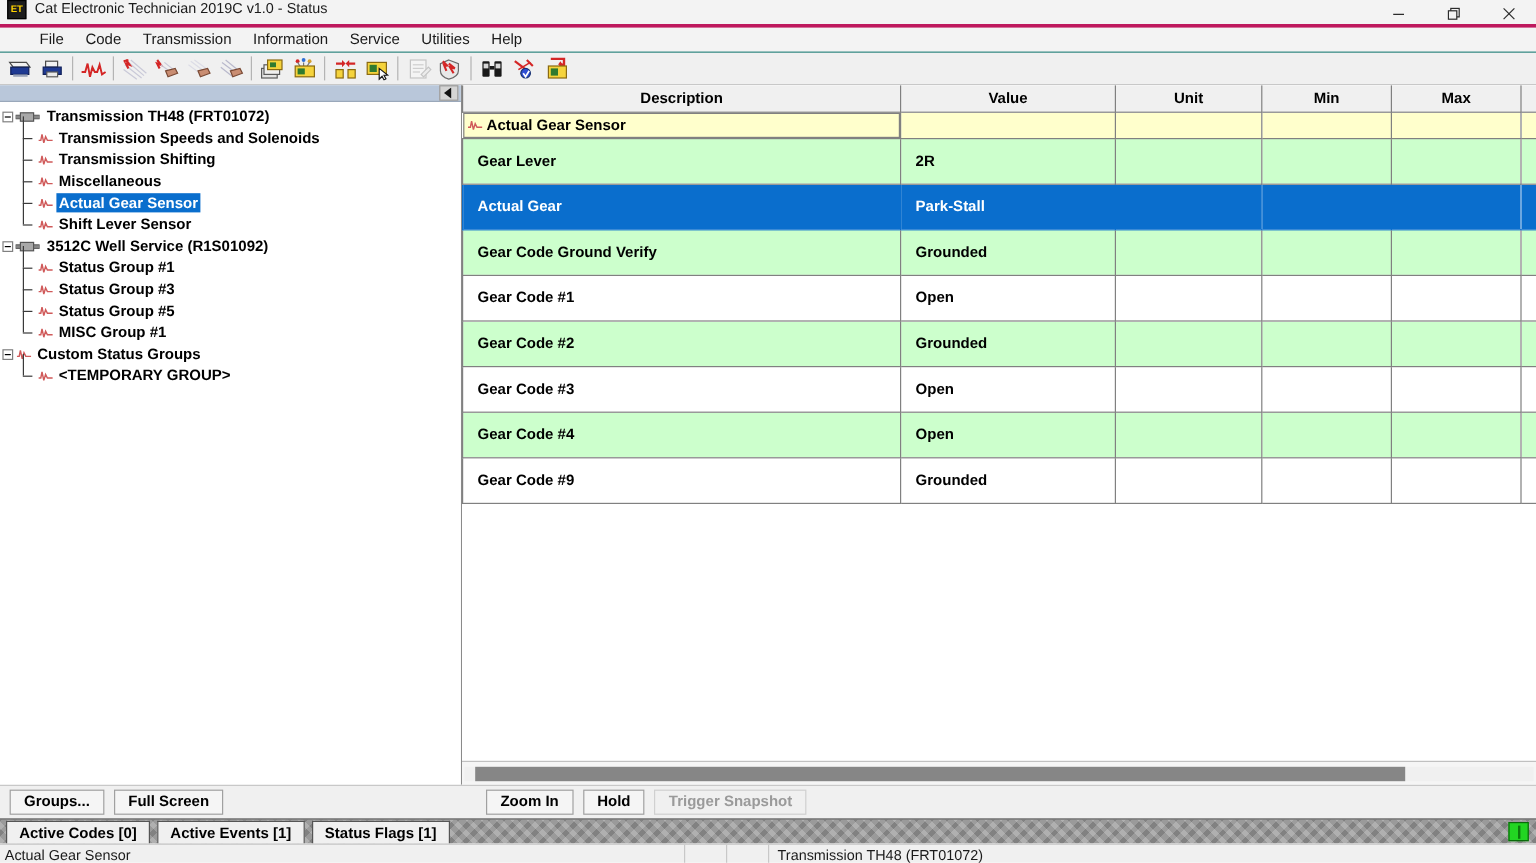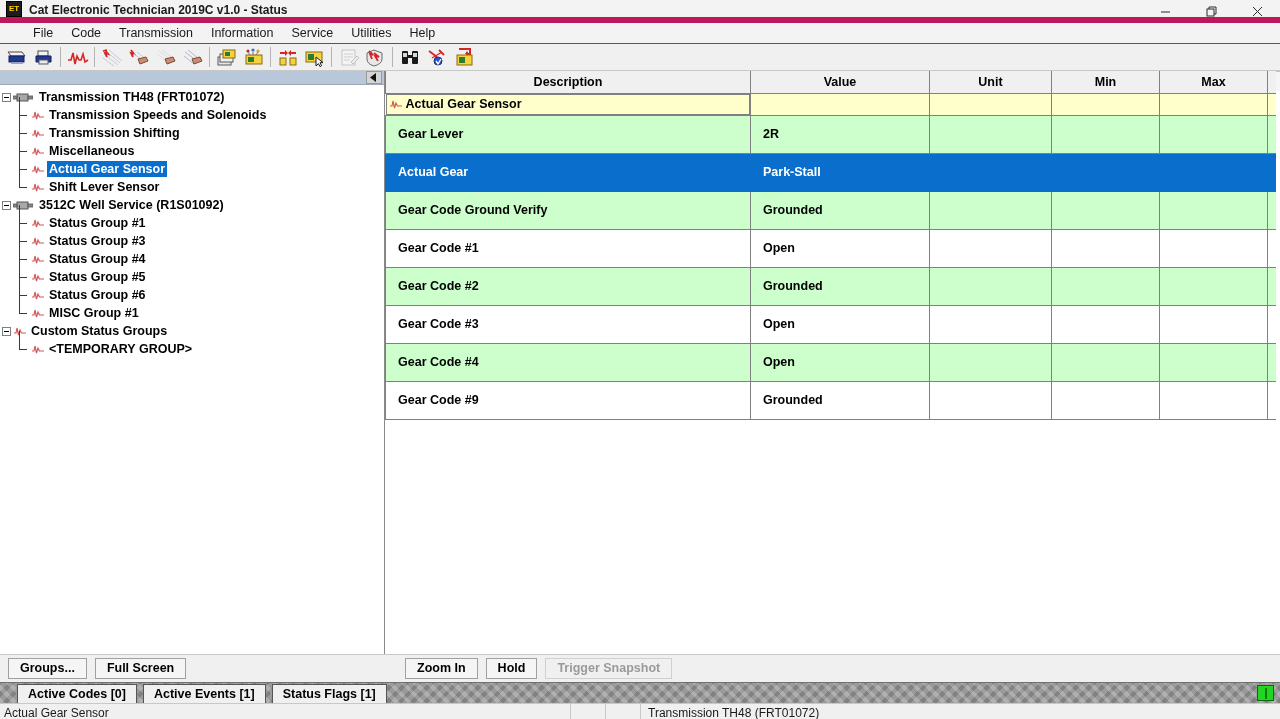--- a/index.html
+++ b/index.html
@@ -9,24 +9,23 @@
     overflow: hidden;
     font-family: "Liberation Sans", sans-serif;
     background: #ffffff;
   }
 
   
   #titlebar {
     height: 23px;
     background: #f3f3f3;
     display: flex;
-    align-items: flex-end;
-    position: relative;
-    border-bottom: 6px solid #be185d;
-    font-weight: bold;
+    align-items: flex-start;
+    position: relative;
+    border-bottom: 3px solid #be185d;
   }
   #app-icon {
     width: 16px; height: 16px;
     margin-left: 6px; margin-right: 7px;
     background: #1c1c1c;
     border: 1px solid #000;
     position: relative;
     flex: none;
   }
   #app-icon::after {
@@ -194,21 +193,21 @@
   .tlabel { padding: 0 2px; line-height: 16px; }
   .tlabel.selected {
     background: #0a6ecd;
     color: #ffffff;
   }
 
   
   #data-panel {
     flex: 1;
     display: flex;
-    flex-direction: row;
+    flex-direction: column;
     background: #ffffff;
     min-width: 0;
     overflow: hidden;
   }
   #grid-wrap {
     flex: 1;
     overflow: hidden;
     position: relative;
   }
   table.grid {
@@ -329,21 +328,21 @@
 
   
   #tabstrip {
     height: 21px;
     background-color: #9a9a9a;
     background-image:
       repeating-linear-gradient(45deg, rgba(255,255,255,.22) 0 4px, rgba(0,0,0,0) 4px 9px),
       repeating-linear-gradient(-45deg, rgba(0,0,0,.16) 0 4px, rgba(0,0,0,0) 4px 9px);
     display: flex;
     align-items: center;
-    padding-left: 17px;
+    padding-left: 5px;
     position: relative;
     border-top: 1px solid #707070;
   }
   .tab {
     height: 19px;
     background: #f0f0f0;
     border: 1px solid #555;
     border-bottom: none;
     font-size: 12.5px;
     font-weight: bold;
@@ -695,52 +694,32 @@
         <span class="twist-spacer"></span>
         <span class="elbow"></span>
         <span class="wave-icon">
           <svg width="12" height="10" viewBox="0 0 12 10">
               <polyline points="0,7 2,7 3,2 4.5,9 6,4 7.5,7 12,7" fill="none" stroke="#d05a5a" stroke-width="1.2"></polyline>
             </svg>
         </span>
         <span class="tlabel">Status Group #3</span>
       </div>
 
+
       <div class="tnode">
         <span class="twist-spacer"></span>
         <span class="elbow"></span>
         <span class="wave-icon">
           <svg width="12" height="10" viewBox="0 0 12 10">
               <polyline points="0,7 2,7 3,2 4.5,9 6,4 7.5,7 12,7" fill="none" stroke="#d05a5a" stroke-width="1.2"></polyline>
             </svg>
         </span>
-        <span class="tlabel">Status Group #4</span>
-      </div>
-
-      <div class="tnode">
-        <span class="twist-spacer"></span>
-        <span class="elbow"></span>
-        <span class="wave-icon">
-          <svg width="12" height="10" viewBox="0 0 12 10">
-              <polyline points="0,7 2,7 3,2 4.5,9 6,4 7.5,7 12,7" fill="none" stroke="#d05a5a" stroke-width="1.2"></polyline>
-            </svg>
-        </span>
         <span class="tlabel">Status Group #5</span>
       </div>
 
-      <div class="tnode">
-        <span class="twist-spacer"></span>
-        <span class="elbow"></span>
-        <span class="wave-icon">
-          <svg width="12" height="10" viewBox="0 0 12 10">
-              <polyline points="0,7 2,7 3,2 4.5,9 6,4 7.5,7 12,7" fill="none" stroke="#d05a5a" stroke-width="1.2"></polyline>
-            </svg>
-        </span>
-        <span class="tlabel">Status Group #6</span>
-      </div>
 
       <div class="tnode">
         <span class="twist-spacer"></span>
         <span class="elbow last"></span>
         <span class="wave-icon">
           <svg width="12" height="10" viewBox="0 0 12 10">
               <polyline points="0,7 2,7 3,2 4.5,9 6,4 7.5,7 12,7" fill="none" stroke="#d05a5a" stroke-width="1.2"></polyline>
             </svg>
         </span>
         <span class="tlabel">MISC Group #1</span>

